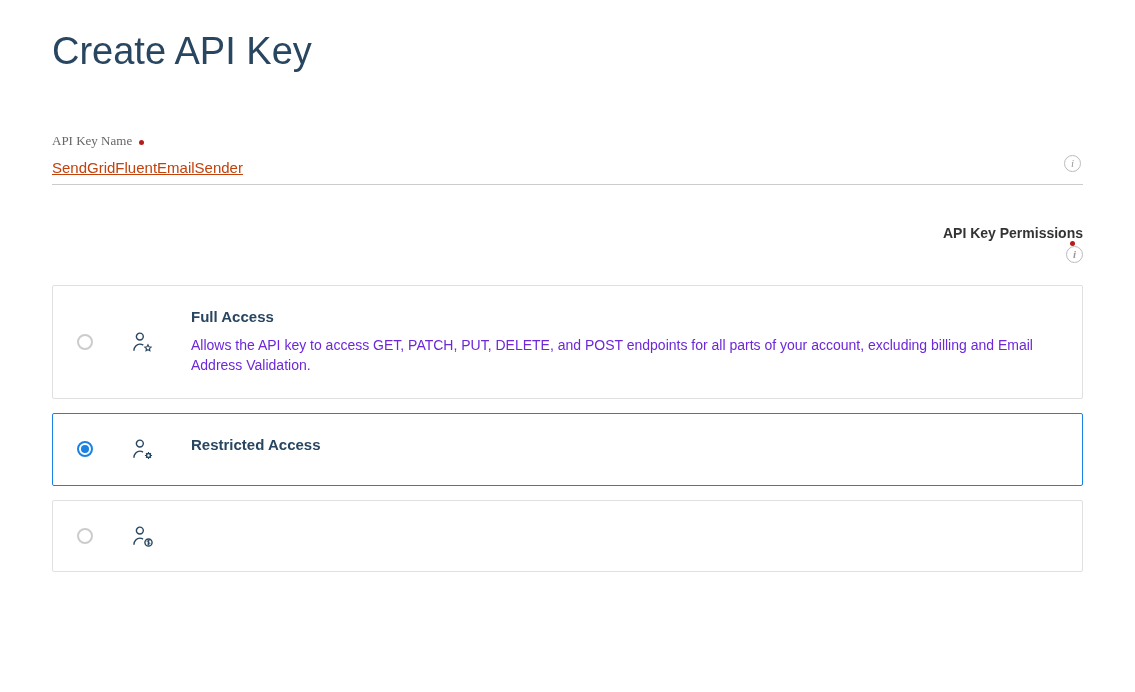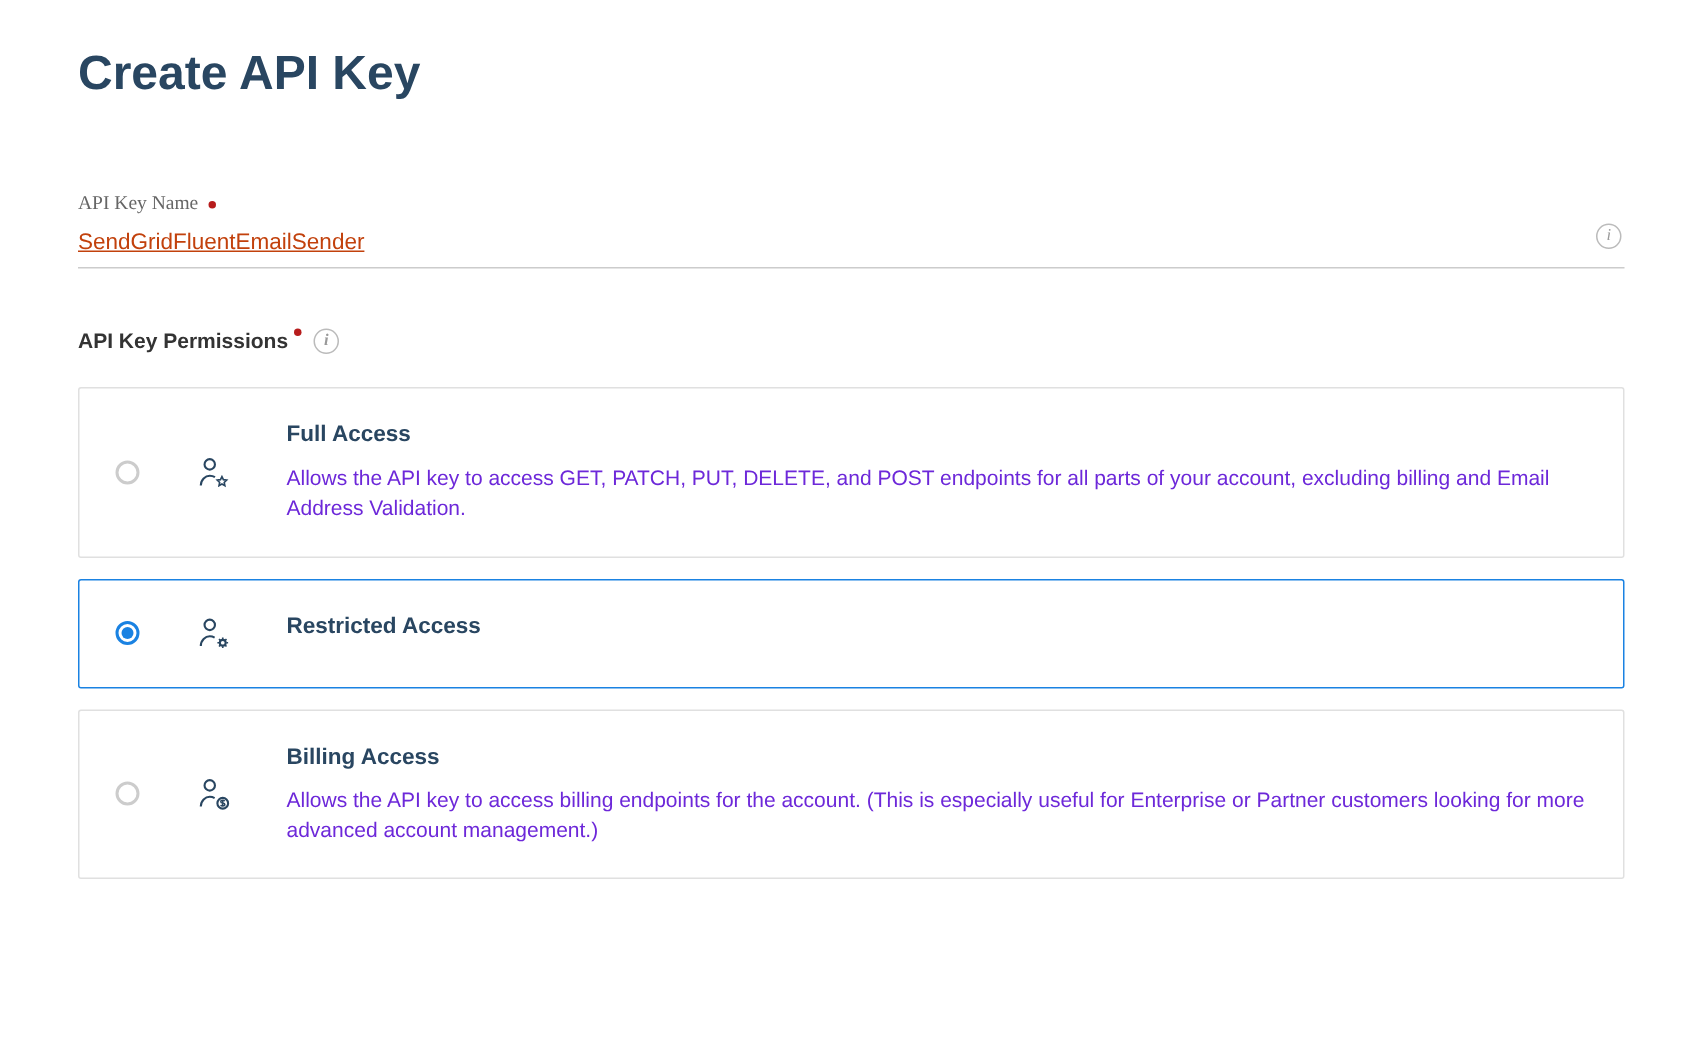--- a/index.html
+++ b/index.html
@@ -7,22 +7,22 @@
       margin: 0;
       padding: 0;
     }
     body {
       font-family: -apple-system, BlinkMacSystemFont, "Segoe UI", Helvetica, Arial, sans-serif;
       background: #fff;
       padding: 30px 52px;
       color: #333;
     }
     .page-title {
-      font-size: 32px;
-      font-weight: 700;
+      font-size: 38px;
+      font-weight: 400;
       color: #294661;
       margin-bottom: 60px;
     }
     .field-label {
       font-size: 13px;
       color: #666;
       margin-bottom: 6px;
       font-family: Liberation Serif, serif;
     }
     .required-dot {
@@ -67,21 +67,22 @@
       position: absolute;
       right: 2px;
       top: 0px;
     }
     .section-label {
       font-size: 14px;
       font-weight: 600;
       color: #333;
       margin-bottom: 22px;
       display: flex;
-      align-items: flex-start;
+      align-items: flex-end;
+      flex-direction: column;
     }
     .section-label .required-dot {
       margin-right: 8px;
     }
     .option-card {
       border: 1px solid #e0e0e0;
       border-radius: 2px;
       padding: 22px 24px 22px 24px;
       margin-bottom: 14px;
       display: flex;
@@ -192,17 +193,13 @@
 <div class="option-card">
   <div class="radio"></div>
   <div class="option-icon">
     <svg viewBox="0 0 24 24" fill="none" stroke="currentColor" stroke-width="1.3">
       <circle cx="10" cy="7" r="3.2"></circle>
       <path d="M4.5 20c0-3.5 2.8-6 5.5-6 1.1 0 2.1.3 3 .8"></path>
       <circle cx="18" cy="18" r="3.3"></circle>
       <path d="M18 15.8v4.4M19.3 16.7c-.3-.4-.8-.6-1.3-.6-.7 0-1.2.4-1.2.9s.5.8 1.2.9c.7.1 1.3.4 1.3.9s-.5.9-1.3.9c-.5 0-1-.2-1.3-.6" stroke-width="0.9"></path>
     </svg>
   </div>
-  <div class="option-content">
-    <div class="option-title">Billing Access</div>
-    <div class="option-desc">Allows the API key to access billing endpoints for the account. (This is especially useful for Enterprise or Partner customers looking for more advanced account management.)</div>
-  </div>
 </div>
 
 </body></html>

